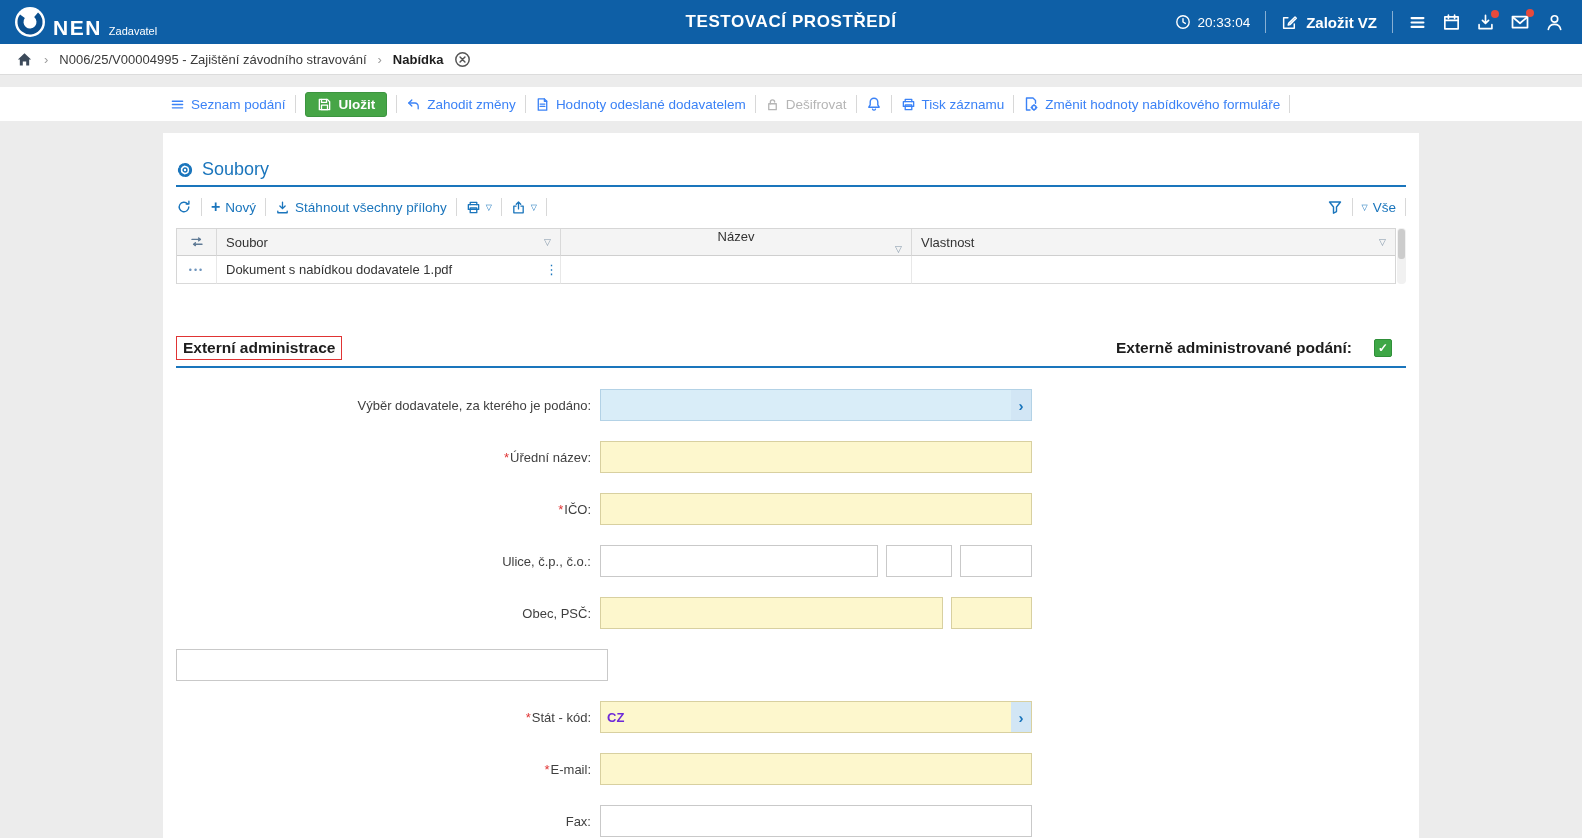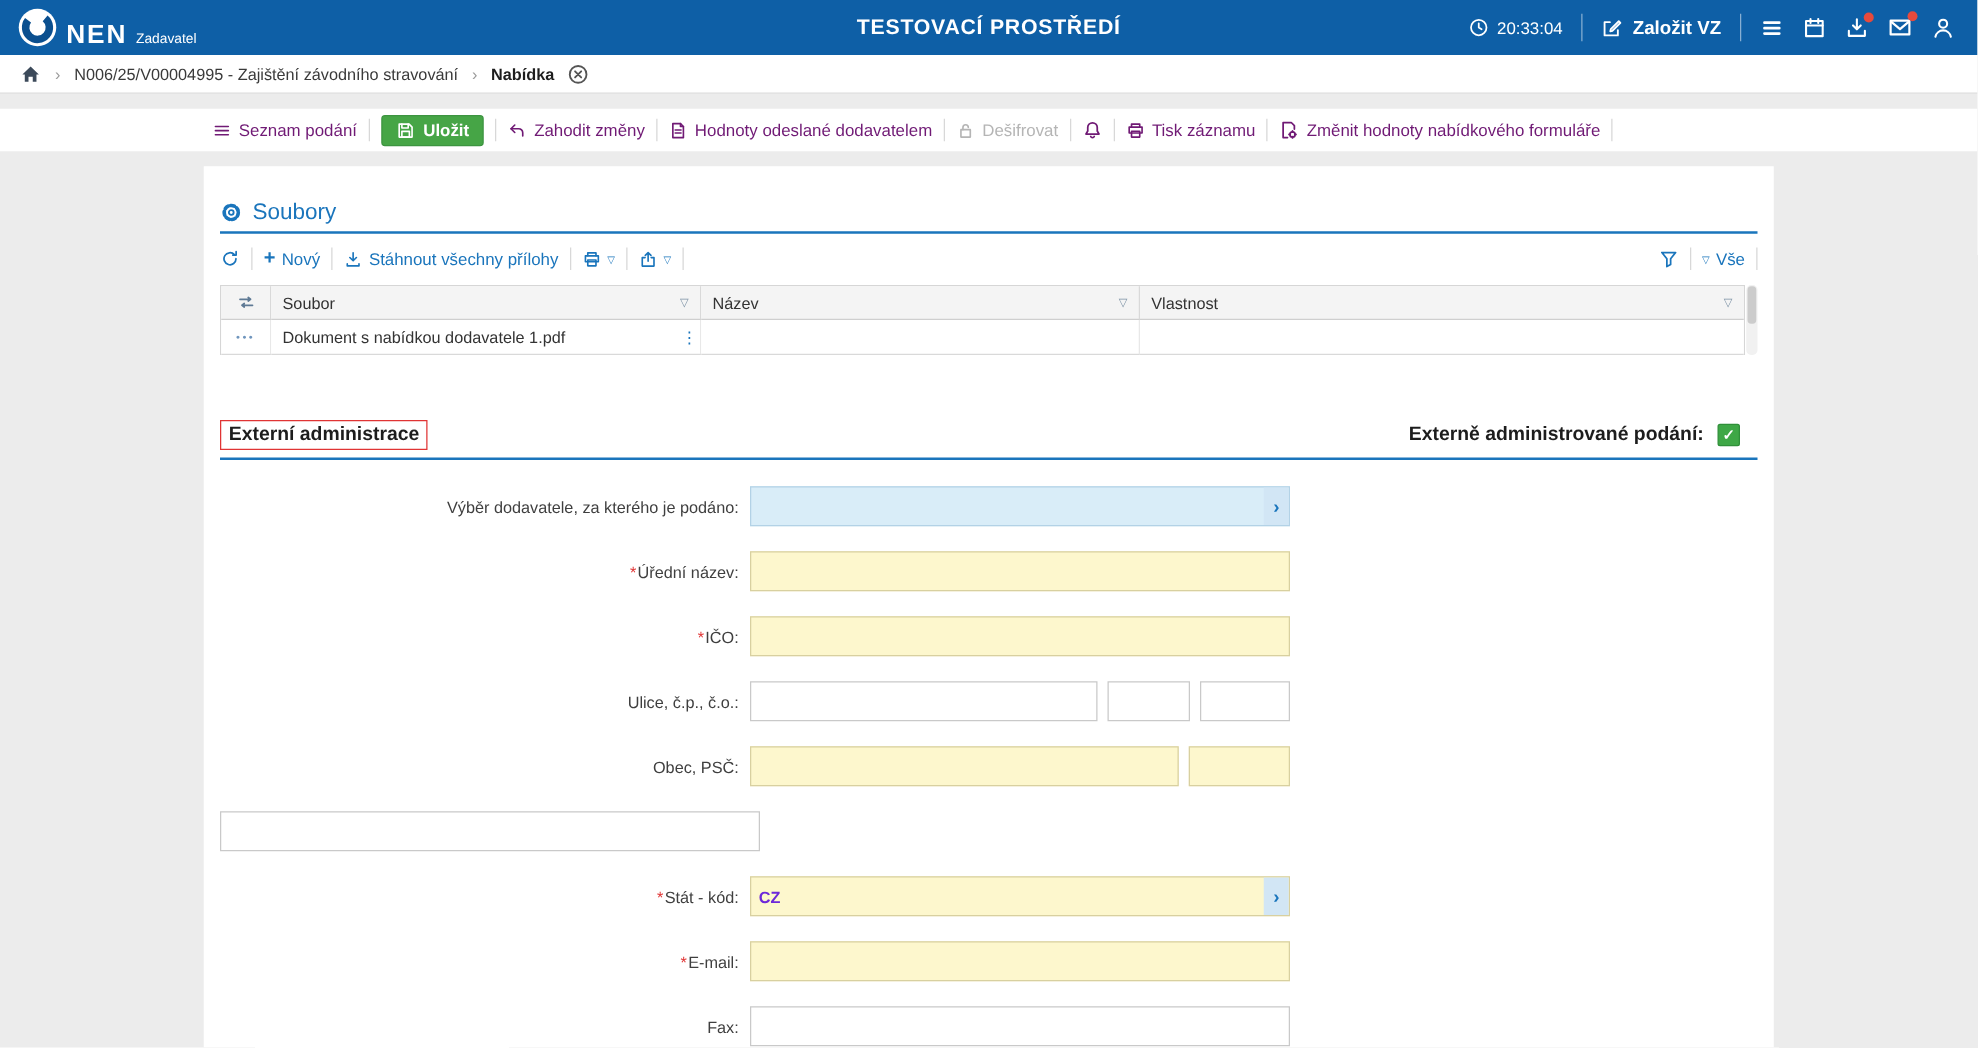--- a/index.html
+++ b/index.html
@@ -31,21 +31,21 @@
   .topicon { cursor: pointer; }
 
   
   .crumbbar { height: 31px; background: #fff; border-bottom: 1px solid #dcdcdc; display: flex; align-items: center; gap: 11px; padding: 0 16px; font-size: 13px; color: #3a3a3a; }
   .bc-sep { color: #9b9b9b; font-size: 13px; }
   .bc-link { cursor: pointer; }
   .bc-current { font-weight: bold; color: #1d1d1d; cursor: pointer; }
 
   
   .actionbar { margin-top: 12px; background: #fff; height: 34px; display: flex; align-items: center; gap: 9px; padding-left: 170px; font-size: 13.5px; }
-  .act { display: flex; align-items: center; gap: 6px; color: #701a75; cursor: pointer; white-space: nowrap; }
+  .act { display: flex; align-items: center; gap: 6px; color: #3b82f6; cursor: pointer; white-space: nowrap; }
   .act.disabled { color: #b5b5b5; cursor: default; }
   .asep { width: 1px; height: 18px; background: #d8d8d8; flex: none; }
   .btn-save { display: flex; align-items: center; gap: 7px; background: #46a546; border: 1px solid #3c9440; border-radius: 3px; color: #fff; font-family: inherit; font-weight: bold; font-size: 13.5px; padding: 4px 11px; cursor: pointer; }
 
   
   .panel { margin: 12px 163px 0; background: #fff; height: 705px; padding: 26px 13px 0; }
 
   .sec-head { display: flex; align-items: center; gap: 8px; padding-bottom: 5px; border-bottom: 2px solid #1a75bc; color: #1a75bc; }
   .sec-title { font-size: 18px; }
 
@@ -55,32 +55,32 @@
   .caret { font-size: 8px; color: #1a75bc; }
   .plus { font-size: 16px; font-weight: bold; line-height: 1; }
 
   
   .tblwrap { margin-top: 10px; display: flex; }
   .tbl { flex: 1; border: 1px solid #d6d6d6; border-bottom: none; }
   .tr { display: flex; }
   .th { background: #f4f4f4; border-right: 1px solid #d9d9d9; border-bottom: 1px solid #cfcfcf; height: 27px; display: flex; align-items: center; padding: 0 9px; font-size: 13px; color: #333; cursor: pointer; }
   .td { border-right: 1px solid #e8e8e8; border-bottom: 1px solid #d9d9d9; height: 28px; display: flex; align-items: center; padding: 0 9px; font-size: 13px; background: #fff; }
   .c0 { width: 40px; justify-content: center; padding: 0; }
-  .c1 { width: 344px; } .c2 { width: 351px; } .c3 { flex: 1; }
+  .c1 { width: 344px; } .c2 { width: 351px; flex-direction: column; } .c3 { flex: 1; }
   .fcaret { margin-left: auto; color: #7e93a6; font-size: 9px; cursor: pointer; }
   .rowmenu { color: #6f95bd; font-size: 9px; letter-spacing: 2px; cursor: pointer; }
   .draghandle { margin-left: auto; margin-right: -7px; color: #1a75bc; font-size: 13px; cursor: grab; }
   .colchooser { color: #5f7a95; }
   .vscroll { width: 9px; margin-left: 1px; background: #f1f1f1; border-radius: 4px; height: 56px; position: relative; cursor: pointer; }
   .vscroll .thumb { position: absolute; left: 1px; right: 1px; top: 1px; height: 30px; background: #ccc; border-radius: 3px; }
 
   
   .ext-head { margin-top: 52px; display: flex; align-items: center; justify-content: space-between; padding-bottom: 6px; border-bottom: 2px solid #1a75bc; }
   .ext-title { font-size: 15.5px; font-weight: bold; color: #1d1d1d; border: 1px solid #e03434; padding: 2px 6px; }
-  .ext-flag { display: flex; align-items: center; gap: 11px; font-size: 15.5px; font-weight: bold; color: #1d1d1d; padding-right: 14px; }
+  .ext-flag { display: flex; align-items: center; gap: 22px; font-size: 15.5px; font-weight: bold; color: #1d1d1d; padding-right: 14px; }
   .checkbox { width: 18px; height: 18px; background: #3ea746; border: 1px solid #2f8f39; border-radius: 2px; display: flex; align-items: center; justify-content: center; color: #fff; font-size: 12px; font-weight: bold; cursor: pointer; }
 
   
   .form { padding-top: 21px; display: flex; flex-direction: column; gap: 20px; }
   .frow { display: flex; align-items: center; }
   .flabel { width: 424px; flex: none; text-align: right; font-size: 13px; color: #3f3f3f; padding-right: 9px; }
   .req { color: #e03434; margin-right: 1px; }
   .fields { display: flex; gap: 8px; width: 432px; align-items: center; }
   .fld { height: 32px; border: 1px solid #c9c9c9; background: #fff; font-family: inherit; font-size: 13px; color: #6d28d9; padding: 0 6px; width: 100%; outline: none; }
   .fld.ybg { background: #fdf7cd; border-color: #d8d0a0; }

